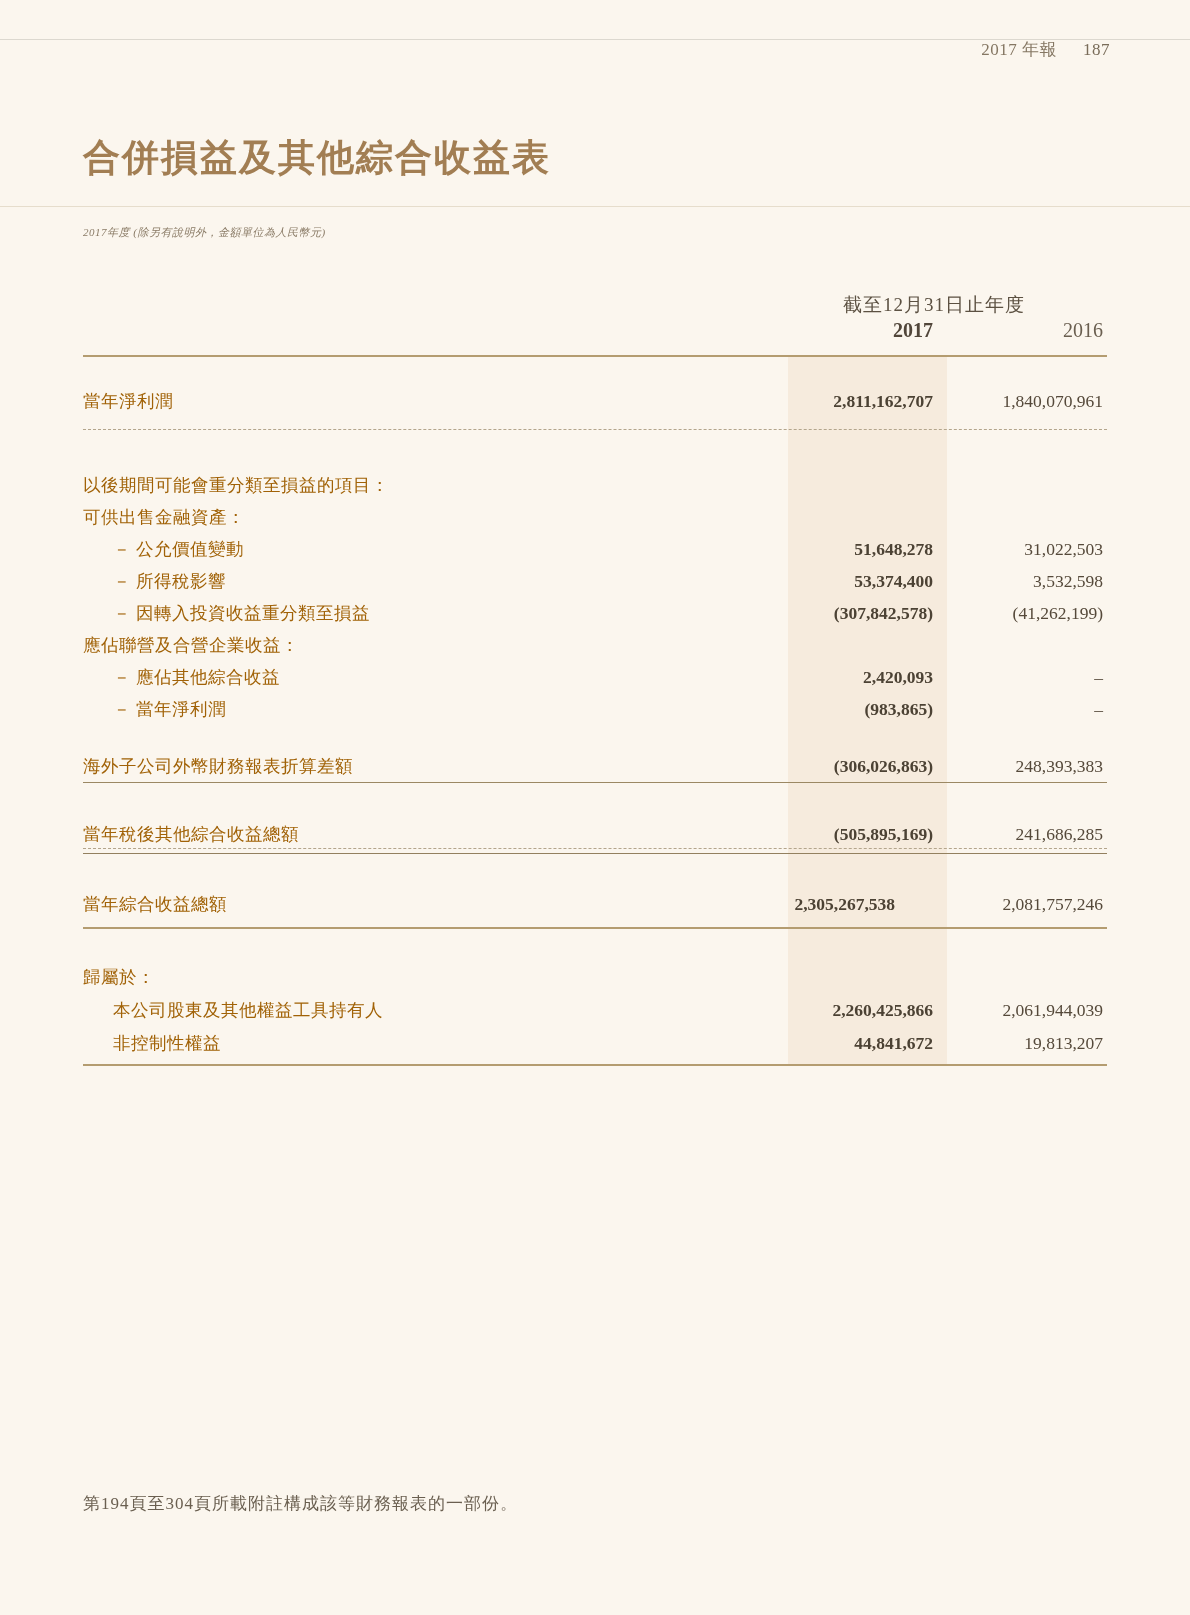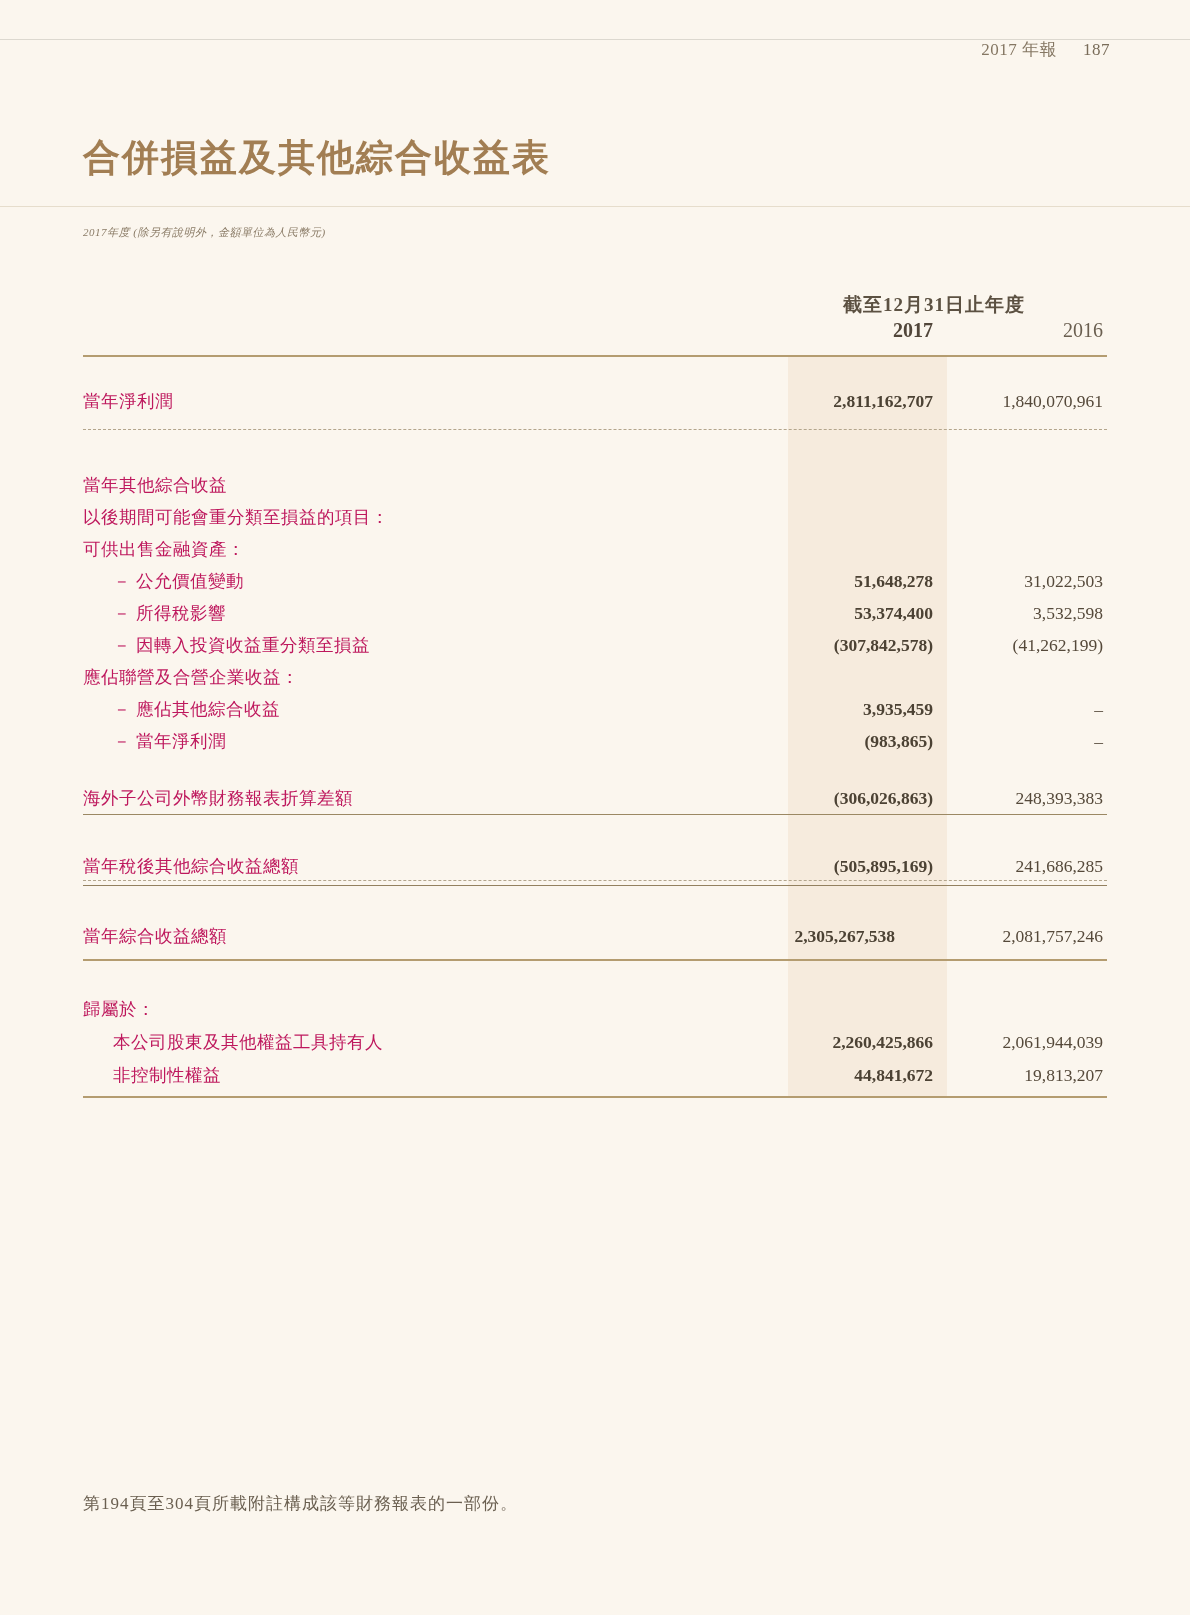--- a/index.html
+++ b/index.html
@@ -29,38 +29,38 @@
   }
   .subtitle {
     margin: 15px 0 0 83px;
     font-size: 11px; line-height: 20px; font-style: italic;
     color: #8a7b66; letter-spacing: 0.5px;
   }
   .tablewrap { margin: 0 0 0 83px; width: 1024px; }
   .thead .period {
     margin-top: 52px; line-height: 22px;
     width: 346px; margin-left: 678px; text-align: center;
-    font-size: 19px; font-weight: 700; color: #5c5142; letter-spacing: 1px;
+    font-size: 19px; font-weight: 400; color: #5c5142; letter-spacing: 1px;
   }
   .years { display: flex; margin-top: 2px; line-height: 24px; font-size: 20px; }
   .years .sp { flex: 1; }
   .yr17 { width: 164px; text-align: right; padding-right: 10px;
           font-weight: 700; color: #51463a; }
   .yr16 { width: 160px; text-align: right; padding-right: 4px; color: #6a5f50; }
   .thead { border-bottom: 2px solid #b49c70; padding-bottom: 13px; }
 
   .tbody { position: relative; }
   .band {
     position: absolute; top: 0; bottom: 0; left: 705px; width: 159px;
     background: #f6ebdd; z-index: 0;
   }
   .inner { position: relative; z-index: 1; }
 
   .r { display: flex; font-size: 17.5px; }
-  .lbl { flex: 1; color: #be185d; letter-spacing: 0.5px; }
+  .lbl { flex: 1; color: #a16207; letter-spacing: 0.5px; }
   .c17 { width: 164px; text-align: right; padding-right: 10px;
          font-weight: 700; color: #4c4234; }
   .c16 { width: 160px; text-align: right; padding-right: 4px; color: #55493a; }
   .ind .lbl { padding-left: 30px; }
 
   .row-net { padding-top: 33px; line-height: 22px; padding-bottom: 17px;
              border-bottom: 1px dashed #b3a58c; }
   .sec-oci { margin-top: 39px; }
   .sec-oci .r { line-height: 32px; }
   .row-fx { border-bottom: 1px solid #9b8863; margin-top: 25px; }
@@ -107,23 +107,20 @@
     <div class="inner">
 
       <div class="r row-net">
         <div class="lbl">當年淨利潤</div>
         <div class="c17">2,811,162,707</div>
         <div class="c16">1,840,070,961</div>
       </div>
 
       <div class="sec-oci">
         <div class="r">
-          <div class="lbl">當年其他綜合收益</div>
-        </div>
-        <div class="r">
           <div class="lbl">以後期間可能會重分類至損益的項目：</div>
         </div>
         <div class="r">
           <div class="lbl">可供出售金融資產：</div>
         </div>
         <div class="r ind">
           <div class="lbl">－ 公允價值變動</div>
           <div class="c17">51,648,278</div>
           <div class="c16">31,022,503</div>
         </div>
@@ -135,21 +132,21 @@
         <div class="r ind">
           <div class="lbl">－ 因轉入投資收益重分類至損益</div>
           <div class="c17">(307,842,578)</div>
           <div class="c16">(41,262,199)</div>
         </div>
         <div class="r">
           <div class="lbl">應佔聯營及合營企業收益：</div>
         </div>
         <div class="r ind">
           <div class="lbl">－ 應佔其他綜合收益</div>
-          <div class="c17">3,935,459</div>
+          <div class="c17">2,420,093</div>
           <div class="c16">–</div>
         </div>
         <div class="r ind">
           <div class="lbl">－ 當年淨利潤</div>
           <div class="c17">(983,865)</div>
           <div class="c16">–</div>
         </div>
         <div class="r row-fx">
           <div class="lbl">海外子公司外幣財務報表折算差額</div>
           <div class="c17">(306,026,863)</div>

